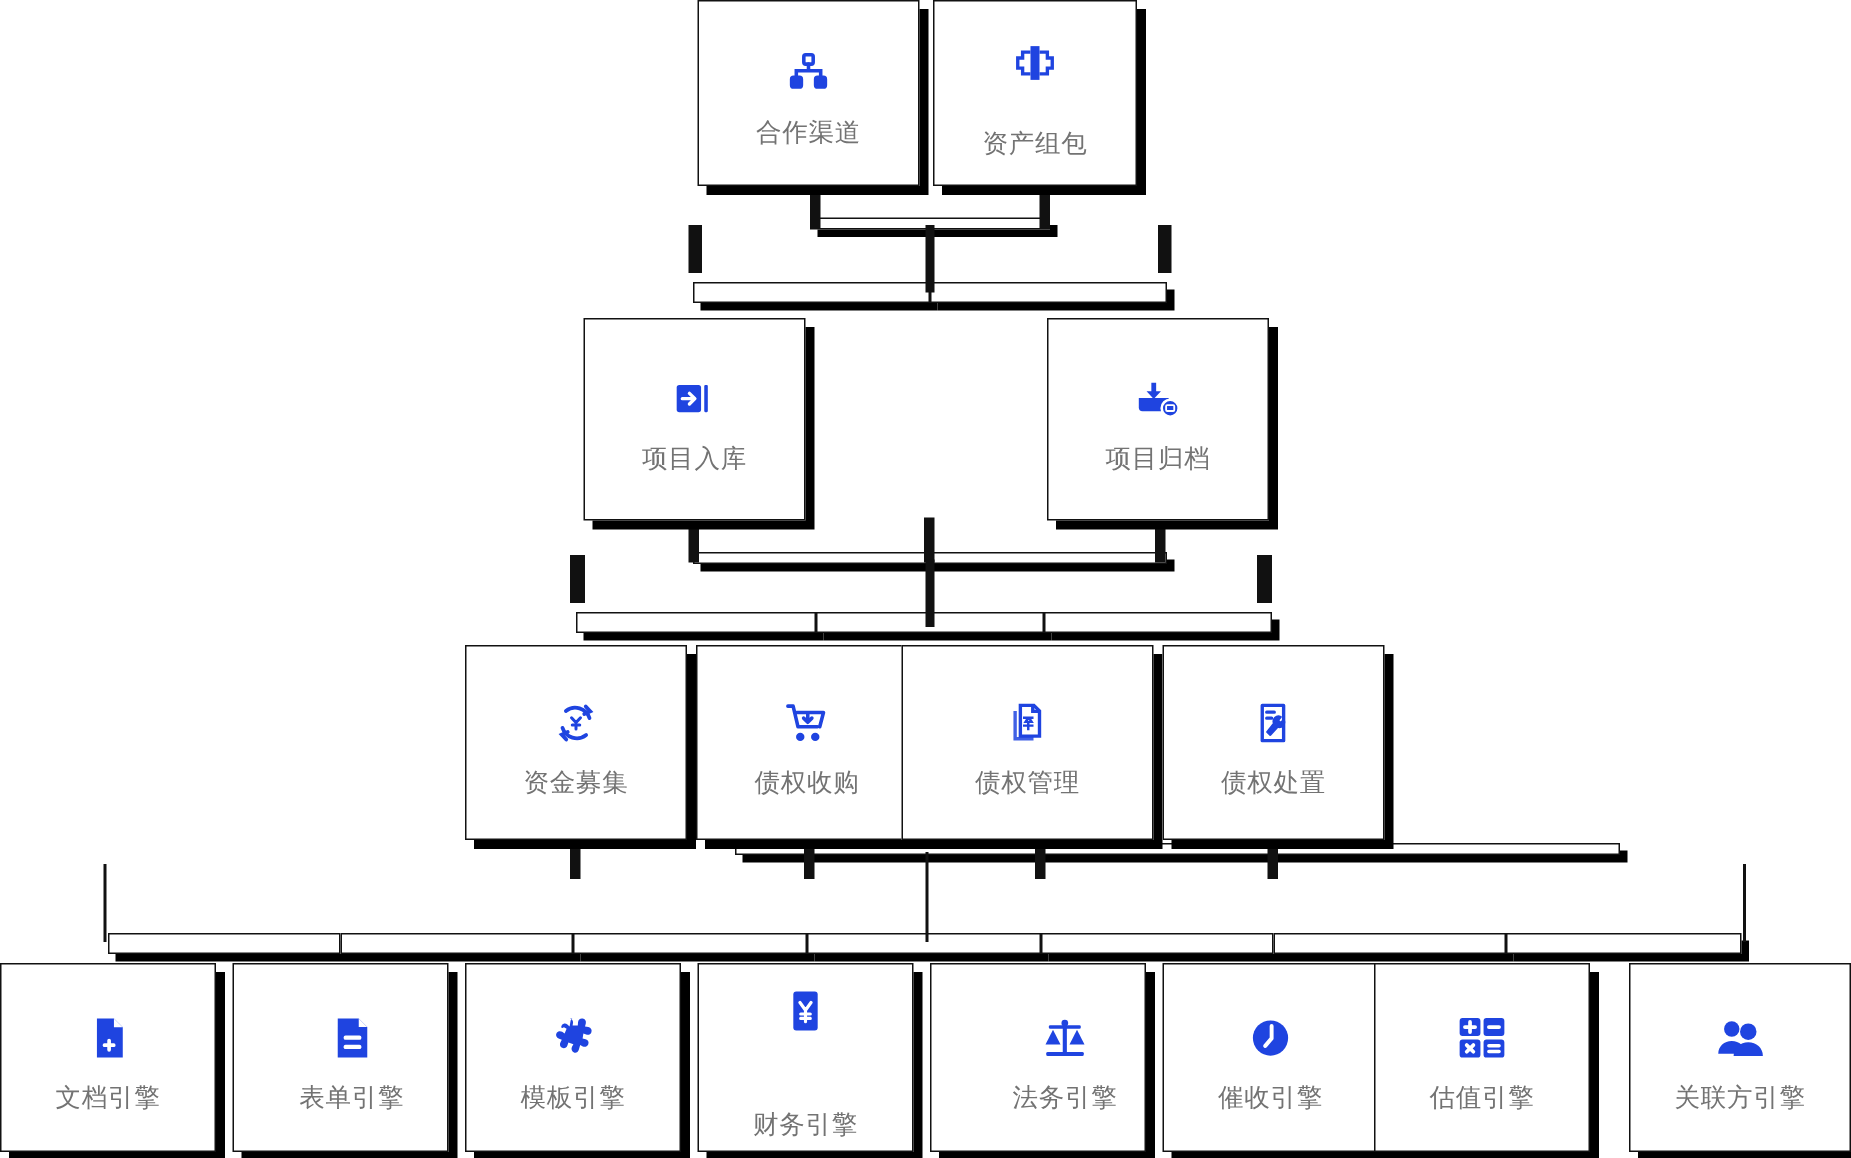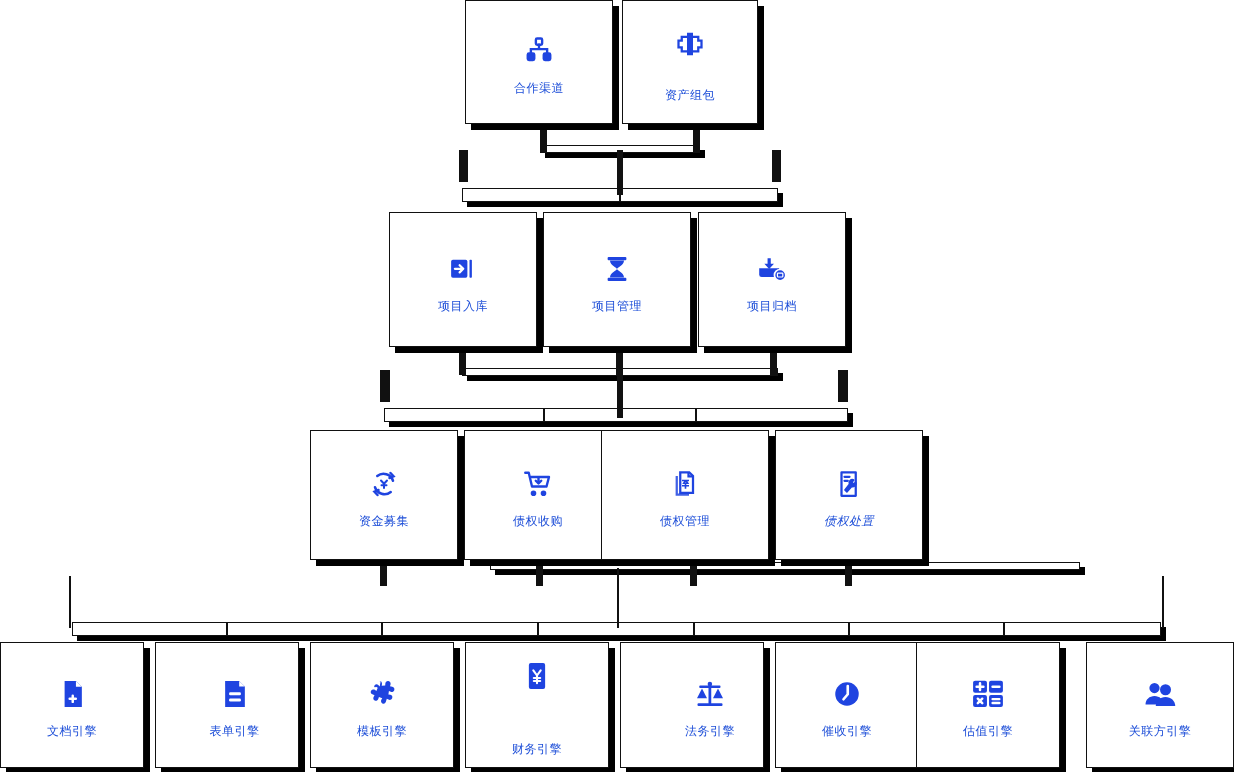--- a/index.html
+++ b/index.html
@@ -21,22 +21,22 @@
   }
   .node .ico{
     display:flex;
     align-items:center;
     justify-content:center;
     height:42px;
     margin-bottom:10px;
   }
   .node .ico svg{display:block;}
   .node .lbl{
-    font-size:12px;
-    color:#1d4ed8;
+    font-size:17px;
+    color:#737373;
     letter-spacing:.5px;
     line-height:1;
     white-space:nowrap;
   }
 
   
   .rail{
     position:absolute;
     box-sizing:border-box;
     border:1px solid #111111;
@@ -127,30 +127,20 @@
     <span class="ico">
       <svg width="30" height="30" viewBox="0 0 24 24">
         <rect x="2.5" y="4.5" width="13" height="14.5" rx="1.4" fill="#1f44e0"></rect>
         <path d="M5.5 11.8h6.2M9.3 9l2.9 2.8-2.9 2.9" fill="none" stroke="#ffffff" stroke-width="1.8" stroke-linecap="round" stroke-linejoin="round"></path>
         <rect x="17.2" y="4.5" width="1.9" height="14.5" rx=".6" fill="#1f44e0"></rect>
       </svg>
     </span>
     <span class="lbl">项目入库</span>
   </div>
 
-  <div class="node" style="left:543px;top:212px;width:148px;height:135px;">
-    <span class="ico">
-      <svg width="30" height="30" viewBox="0 0 24 24" fill="#1f44e0">
-        <rect x="4.5" y="2.4" width="15" height="2.6" rx=".8"></rect>
-        <rect x="4.5" y="19" width="15" height="2.6" rx=".8"></rect>
-        <path d="M6.4 5.2h11.2c0 4-5.6 5.6-5.6 6.8 0 1.2 5.6 2.8 5.6 6.8H6.4c0-4 5.6-5.6 5.6-6.8 0-1.2-5.6-2.8-5.6-6.8z"></path>
-      </svg>
-    </span>
-    <span class="lbl">项目管理</span>
-  </div>
 
   <div class="node" style="left:698px;top:212px;width:148px;height:135px;">
     <span class="ico">
       <svg width="32" height="30" viewBox="0 0 26 24">
         <path d="M9.4 3.2h2.6v4.6h2.6L10.7 12 6.8 7.8h2.6z" fill="#1f44e0"></path>
         <path d="M2.6 11.4h16.2v5.2a2 2 0 0 1-2 2H4.6a2 2 0 0 1-2-2z" fill="#1f44e0"></path>
         <circle cx="19.6" cy="17" r="4.6" fill="#1f44e0" stroke="#ffffff" stroke-width="1.4"></circle>
         <rect x="17.4" y="15.3" width="4.4" height="3.2" rx=".6" fill="none" stroke="#ffffff" stroke-width="1"></rect>
       </svg>
     </span>
@@ -187,21 +177,21 @@
       <svg width="30" height="30" viewBox="0 0 24 24" fill="none" stroke="#1f44e0" stroke-width="1.8">
         <path d="M8.2 2.6h7.2l3 3v13.4h-10.2z"></path>
         <path d="M17.8 5.8h-3v-3"></path>
         <path d="M5.4 5.6v14.8h9.8" stroke-opacity=".85"></path>
         <path d="M9.6 9.2h5.6M9.6 13.4h5.6M12.4 9.2l-1.4 2.2h3.2l-1.4-2.2zM12.4 11.4v4.4" stroke-width="1.3"></path>
       </svg>
     </span>
     <span class="lbl">债权管理</span>
   </div>
 
-  <div class="node" style="left:775px;top:430px;width:148px;height:130px;font-style:italic;">
+  <div class="node" style="left:775px;top:430px;width:148px;height:130px;">
     <span class="ico">
       <svg width="30" height="30" viewBox="0 0 24 24" fill="none" stroke="#1f44e0" stroke-width="1.8" stroke-linecap="round" stroke-linejoin="round">
         <path d="M6 2.6h11.4v18.8H6z"></path>
         <path d="M8.4 6.2h4M8.4 9.4h2.6"></path>
         <path d="M15.8 8.8a2.6 2.6 0 0 0-3.5 3.4l-3.6 4.6 1.6 1.5 3.9-4.3a2.6 2.6 0 0 0 3.2-3.6l-1.6 1.6-1.4-1.4z" fill="#1f44e0" stroke-width="1.2"></path>
       </svg>
     </span>
     <span class="lbl">债权处置</span>
   </div>
 

